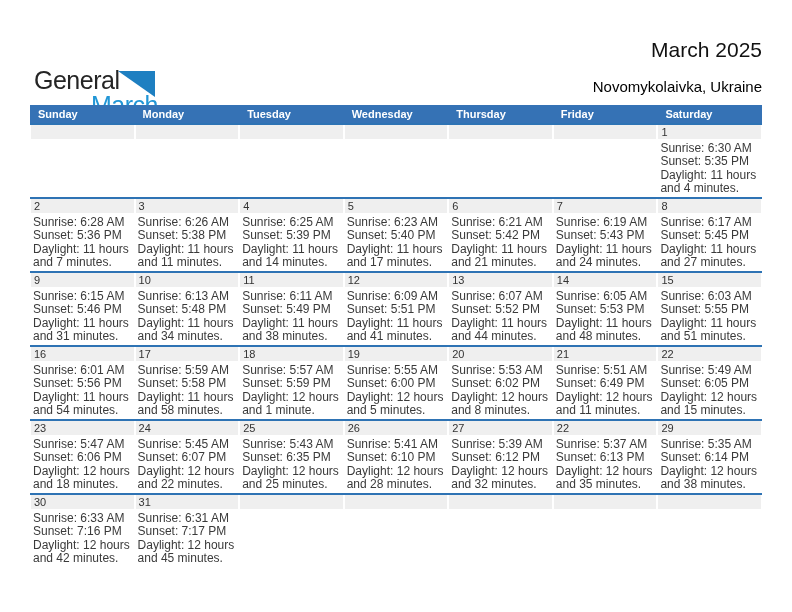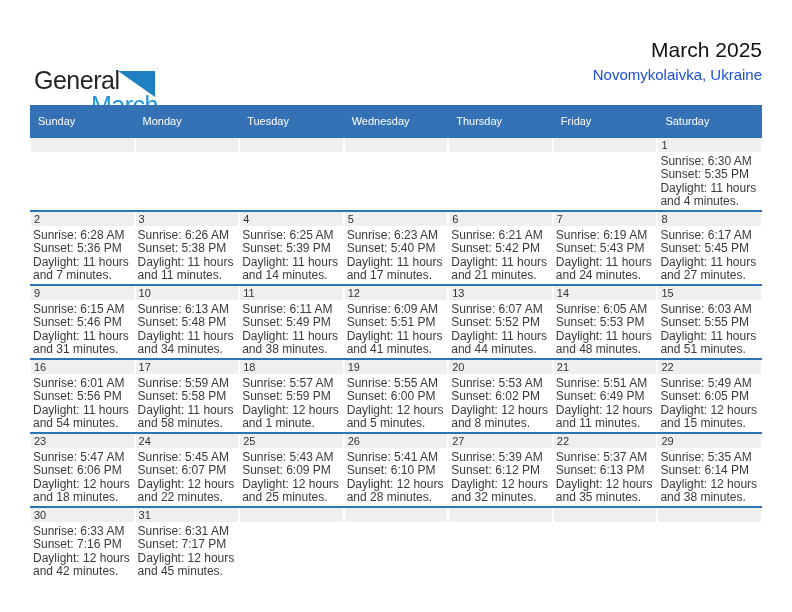--- a/index.html
+++ b/index.html
@@ -28,34 +28,34 @@
   }
   .logo-triangle { margin-left: -1px; margin-top: 1px; }
   .logo-blue {
     display: block; font-size: 25px; color: var(--logo-blue);
     margin-top: -8px; margin-left: 57px; letter-spacing: -0.5px;
   }
 
   
   .titles { position: absolute; top: 38px; right: 30px; text-align: right; }
   .cal-title { margin: 0; font-size: 21px; font-weight: normal; color: #111; }
-  .cal-location { margin-top: 4px; font-size: 15px; color: #1d4ed8; }
+  .cal-location { margin-top: 16px; font-size: 15px; color: #000000; }
 
   
   table.calendar {
     position: absolute; top: 105px; left: 30px;
     width: 732px; table-layout: fixed;
     border-collapse: collapse; border-spacing: 0;
   }
   thead th {
     background: var(--header-bg);
     color: #ffffff;
-    font-size: 11px; font-weight: normal;
+    font-size: 11px; font-weight: bold;
     text-align: left; padding: 0 0 0 8px;
-    height: 32px;
+    height: 19px;
   }
   tbody tr { height: 74px; }
   tbody tr.last { height: 82px; }
   tbody td {
     vertical-align: top;
     border-top: 2px solid var(--row-border);
     padding: 0;
   }
   .day-band {
     height: 14px; background: var(--band-bg);
@@ -342,21 +342,21 @@
               <div>Sunrise: 5:45 AM</div>
               <div>Sunset: 6:07 PM</div>
               <div>Daylight: 12 hours</div>
               <div>and 22 minutes.</div>
             </div>
           </td>
           <td>
             <div class="day-band"><span>25</span></div>
             <div class="day-details">
               <div>Sunrise: 5:43 AM</div>
-              <div>Sunset: 6:09 PM</div>
+              <div>Sunset: 6:35 PM</div>
               <div>Daylight: 12 hours</div>
               <div>and 25 minutes.</div>
             </div>
           </td>
           <td>
             <div class="day-band"><span>26</span></div>
             <div class="day-details">
               <div>Sunrise: 5:41 AM</div>
               <div>Sunset: 6:10 PM</div>
               <div>Daylight: 12 hours</div>

